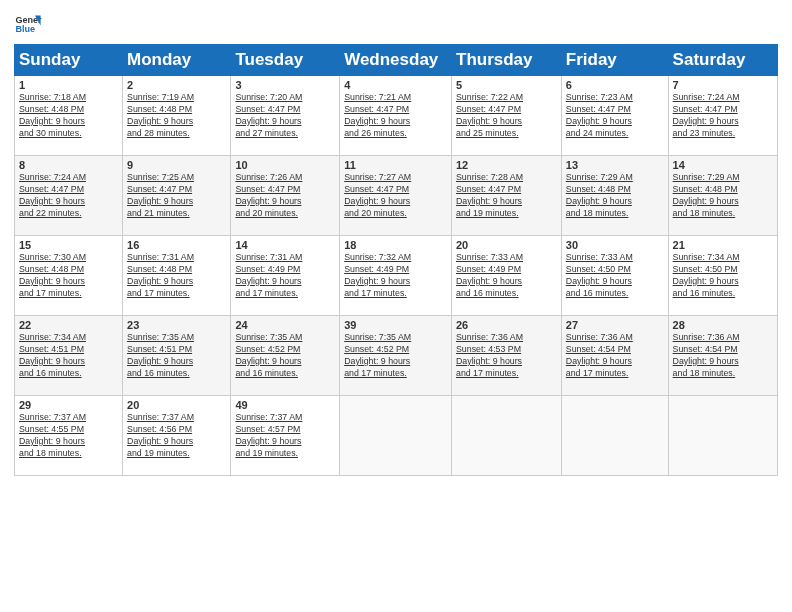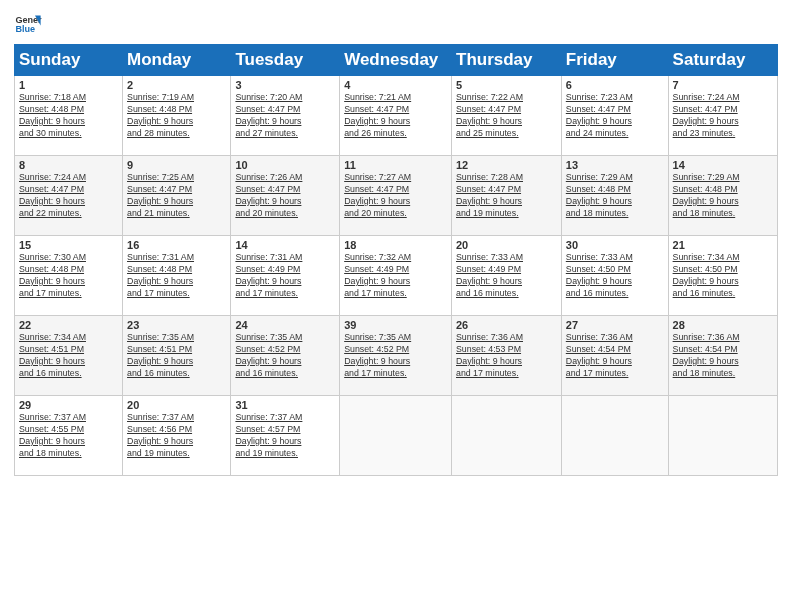--- a/index.html
+++ b/index.html
@@ -238,21 +238,21 @@
         <tr>
           <td>
             <span class="day-num">29</span>
             <div class="day-info">Sunrise: 7:37 AM<br>Sunset: 4:55 PM<br>Daylight: 9 hours<br>and 18 minutes.</div>
           </td>
           <td>
             <span class="day-num">20</span>
             <div class="day-info">Sunrise: 7:37 AM<br>Sunset: 4:56 PM<br>Daylight: 9 hours<br>and 19 minutes.</div>
           </td>
           <td>
-            <span class="day-num">31</span>
+            <span class="day-num">49</span>
             <div class="day-info">Sunrise: 7:37 AM<br>Sunset: 4:57 PM<br>Daylight: 9 hours<br>and 19 minutes.</div>
           </td>
           <td class="empty"></td>
           <td class="empty"></td>
           <td class="empty"></td>
           <td class="empty"></td>
         </tr>
       </tbody>
   </table>
 </div>

